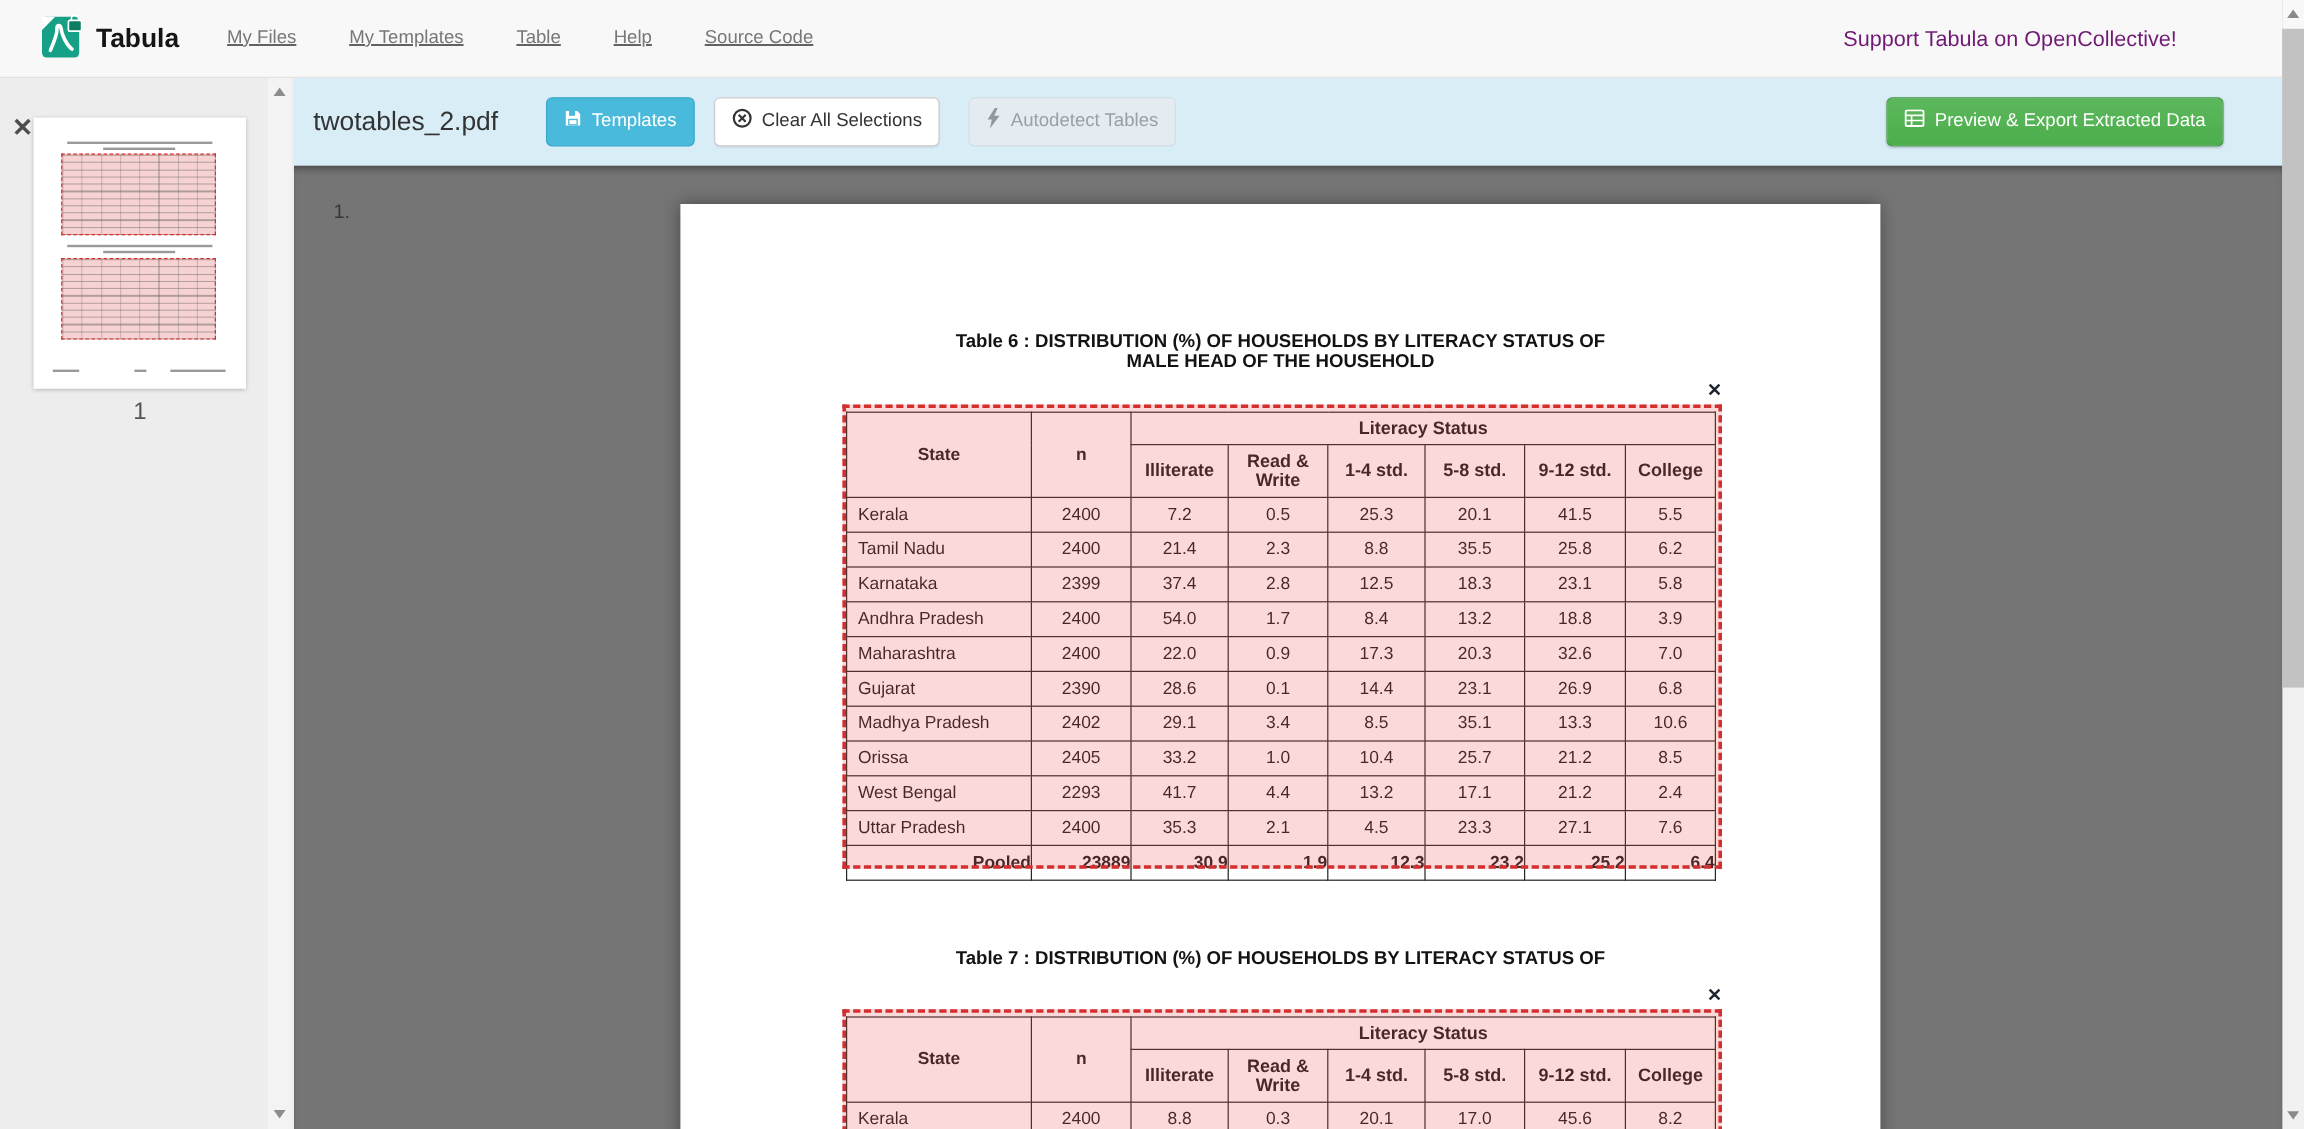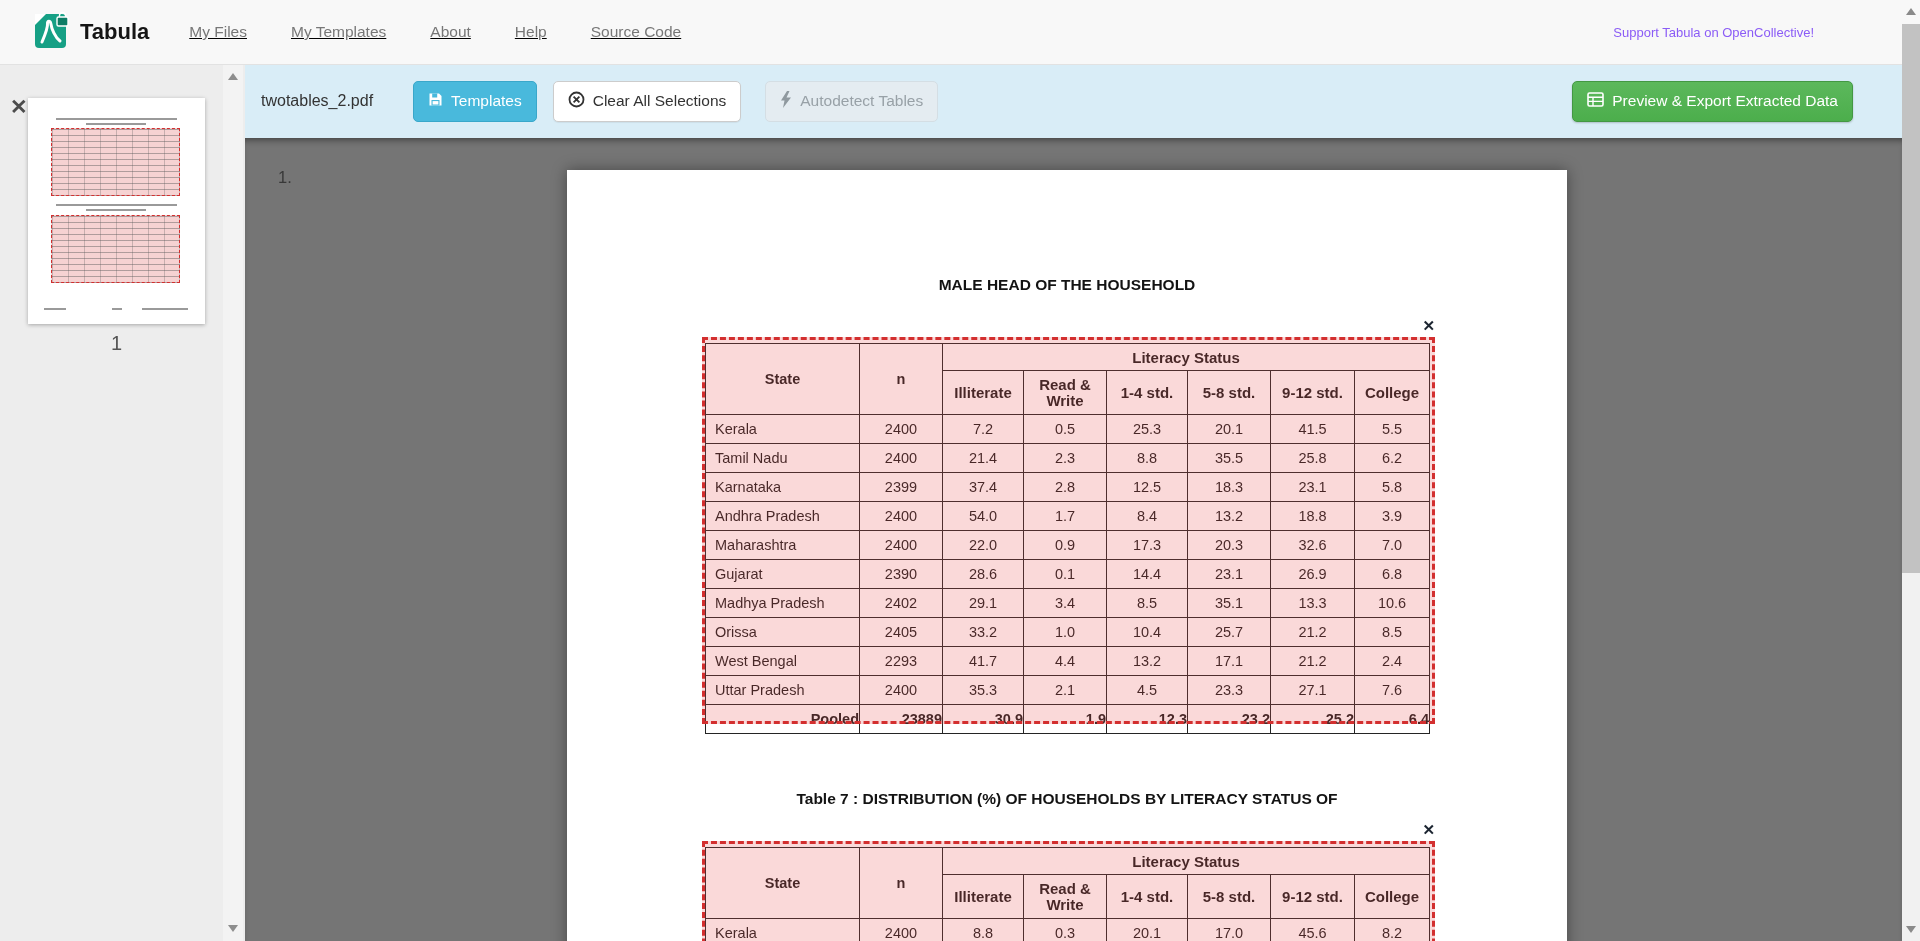--- a/index.html
+++ b/index.html
@@ -6,26 +6,26 @@
   body{width:1920px;height:941px;position:relative;overflow:hidden;
        font-family:"Liberation Sans",sans-serif;background:#757575;}
 
   
   .navbar{position:absolute;top:0;left:0;width:1902px;height:64px;background:#f8f8f8;
           border-bottom:1px solid #e2e2e2;display:flex;align-items:center;z-index:6;}
   .brand{display:flex;align-items:center;margin-left:34px;gap:10px;cursor:pointer;}
   .brand-title{font-size:22px;font-weight:bold;color:#151515;}
   .nav-links{display:flex;margin-left:40px;gap:44px;text-decoration:underline;}
   .nav-link{font-size:15.5px;color:#777;cursor:pointer;white-space:nowrap;}
-  .support{margin-left:auto;margin-right:88px;font-size:13px;color:#8b5cf6;cursor:pointer;}
+  .support{margin-left:auto;margin-right:88px;font-size:18px;color:#701a75;cursor:pointer;}
 
   
   .toolbar{position:absolute;left:245px;top:64px;width:1657px;height:74px;background:#d9edf7;
            display:flex;align-items:center;z-index:5;}
-  .filename{margin-left:16px;font-size:16px;color:#333;}
+  .filename{margin-left:16px;font-size:22px;color:#333;}
   .btn{height:41px;border-radius:5px;font-size:15.5px;display:inline-flex;align-items:center;
        gap:8px;padding:0 14px;cursor:pointer;border:1px solid transparent;box-sizing:border-box;
        white-space:nowrap;}
   .btn-templates{margin-left:40px;background:#49b9dc;border-color:#39a7ca;color:#fff;}
   .btn-clear{margin-left:16px;background:#fff;border-color:#ccc;color:#333;
              box-shadow:0 1px 1px rgba(0,0,0,0.06);}
   .btn-autodetect{margin-left:24px;background:#e4ecf1;border-color:#d4dee4;color:#98a1a7;cursor:default;}
   .btn-export{margin-left:auto;margin-right:49px;background:linear-gradient(#5cb85c,#4cae4c);
               border-color:#439843;color:#fff;box-shadow:0 1px 2px rgba(0,0,0,0.2);}
 
@@ -99,21 +99,21 @@
         <path d="M8 31 C11 24 14 17 13.5 12.5 C13.2 9.5 16.3 9.5 16.8 12.5 C17.6 18 21 26 26 30" stroke="#ffffff" stroke-width="3" fill="none" stroke-linecap="round"></path>
         <rect x="23" y="6" width="11" height="9" rx="1.5" fill="#0e7d66" stroke="#ffffff" stroke-width="1.4"></rect>
         <path d="M25.5 6 V4.5 a3 3 0 0 1 6 0 V6" stroke="#ffffff" stroke-width="1.4" fill="none"></path>
       </svg>
     </span>
     <span class="brand-title">Tabula</span>
   </div>
   <div class="nav-links">
     <span class="nav-link">My Files</span>
     <span class="nav-link">My Templates</span>
-    <span class="nav-link">About</span>
+    <span class="nav-link">Table</span>
     <span class="nav-link">Help</span>
     <span class="nav-link">Source Code</span>
   </div>
   <span class="support">Support Tabula on OpenCollective!</span>
 </div>
 
 <div class="toolbar">
   <span class="filename">twotables_2.pdf</span>
   <button class="btn btn-templates">
     <span>
@@ -172,20 +172,21 @@
     <div class="arr arr-up"></div>
     <div class="arr arr-down"></div>
   </div>
 </div>
 
 <div class="main">
   <span class="page-ordinal">1.</span>
   <div class="pdf-page">
 
     <div class="pdf-title" id="title6">
+      <div>Table 6 : DISTRIBUTION (%) OF HOUSEHOLDS BY LITERACY STATUS OF</div>
       <div>MALE HEAD OF THE HOUSEHOLD</div>
     </div>
 
     <div class="table-wrap" id="tw6">
         <table class="pdf-table">
           <colgroup>
             <col style="width: 154px;">
             <col style="width: 83px;">
             <col style="width: 81px;">
             <col style="width: 83px;">

